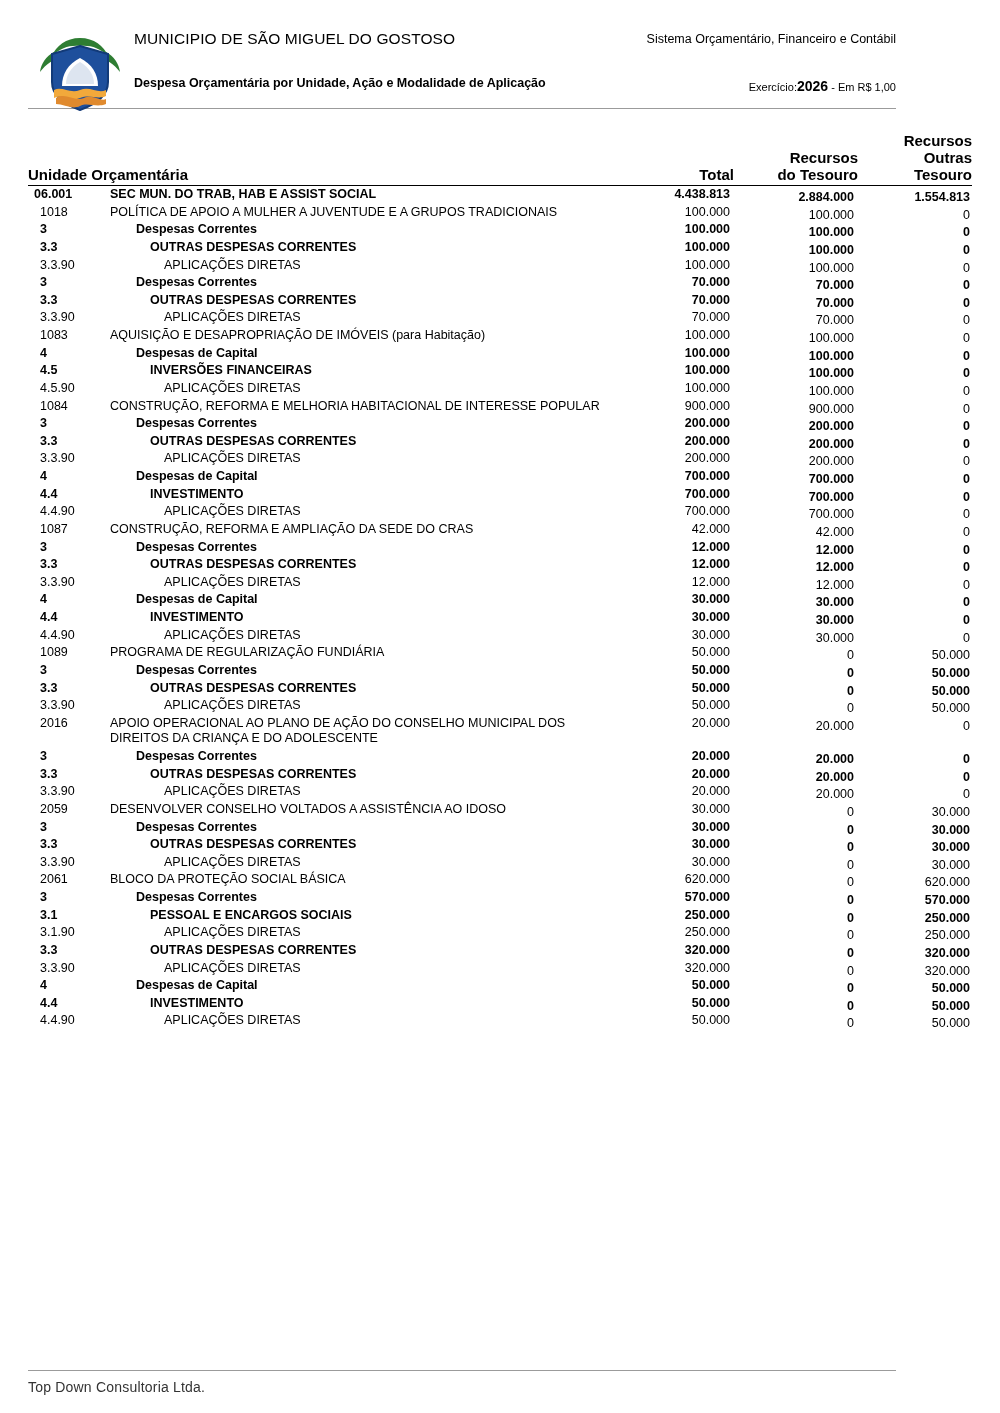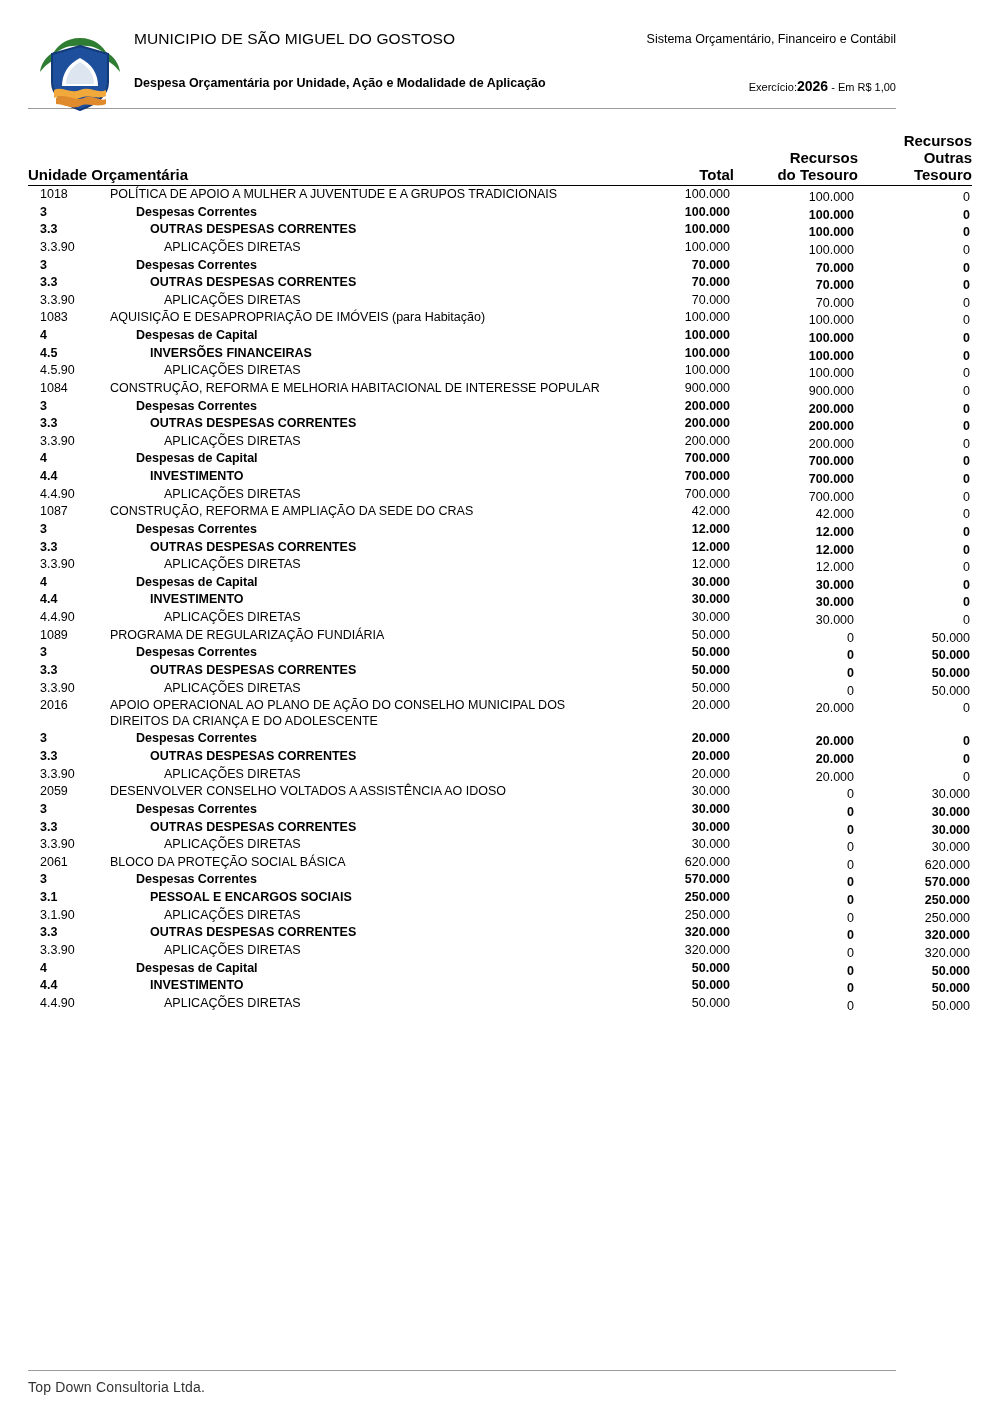--- a/index.html
+++ b/index.html
@@ -222,20 +222,27 @@
         <th>
           <span class="l2">Recursos Outras</span>
           <span class="l2">Tesouro</span>
         </th>
       </tr>
       <tr class="head-underline">
           <td colspan="5"></td>
         </tr>
     </thead>
     <tbody id="rows-body">
+        <tr class="lvl-unit">
+          <td class="code">06.001</td>
+          <td class="desc">SEC MUN. DO TRAB, HAB E ASSIST SOCIAL</td>
+          <td class="num total">4.438.813</td>
+          <td class="num tes">2.884.000</td>
+          <td class="num out">1.554.813</td>
+        </tr>
         <tr class="lvl-action">
           <td class="code">1018</td>
           <td class="desc">POLÍTICA DE APOIO A MULHER A JUVENTUDE E A GRUPOS TRADICIONAIS</td>
           <td class="num total">100.000</td>
           <td class="num tes">100.000</td>
           <td class="num out">0</td>
         </tr>
         <tr class="lvl-cat">
           <td class="code">3</td>
           <td class="desc">Despesas Correntes</td>

